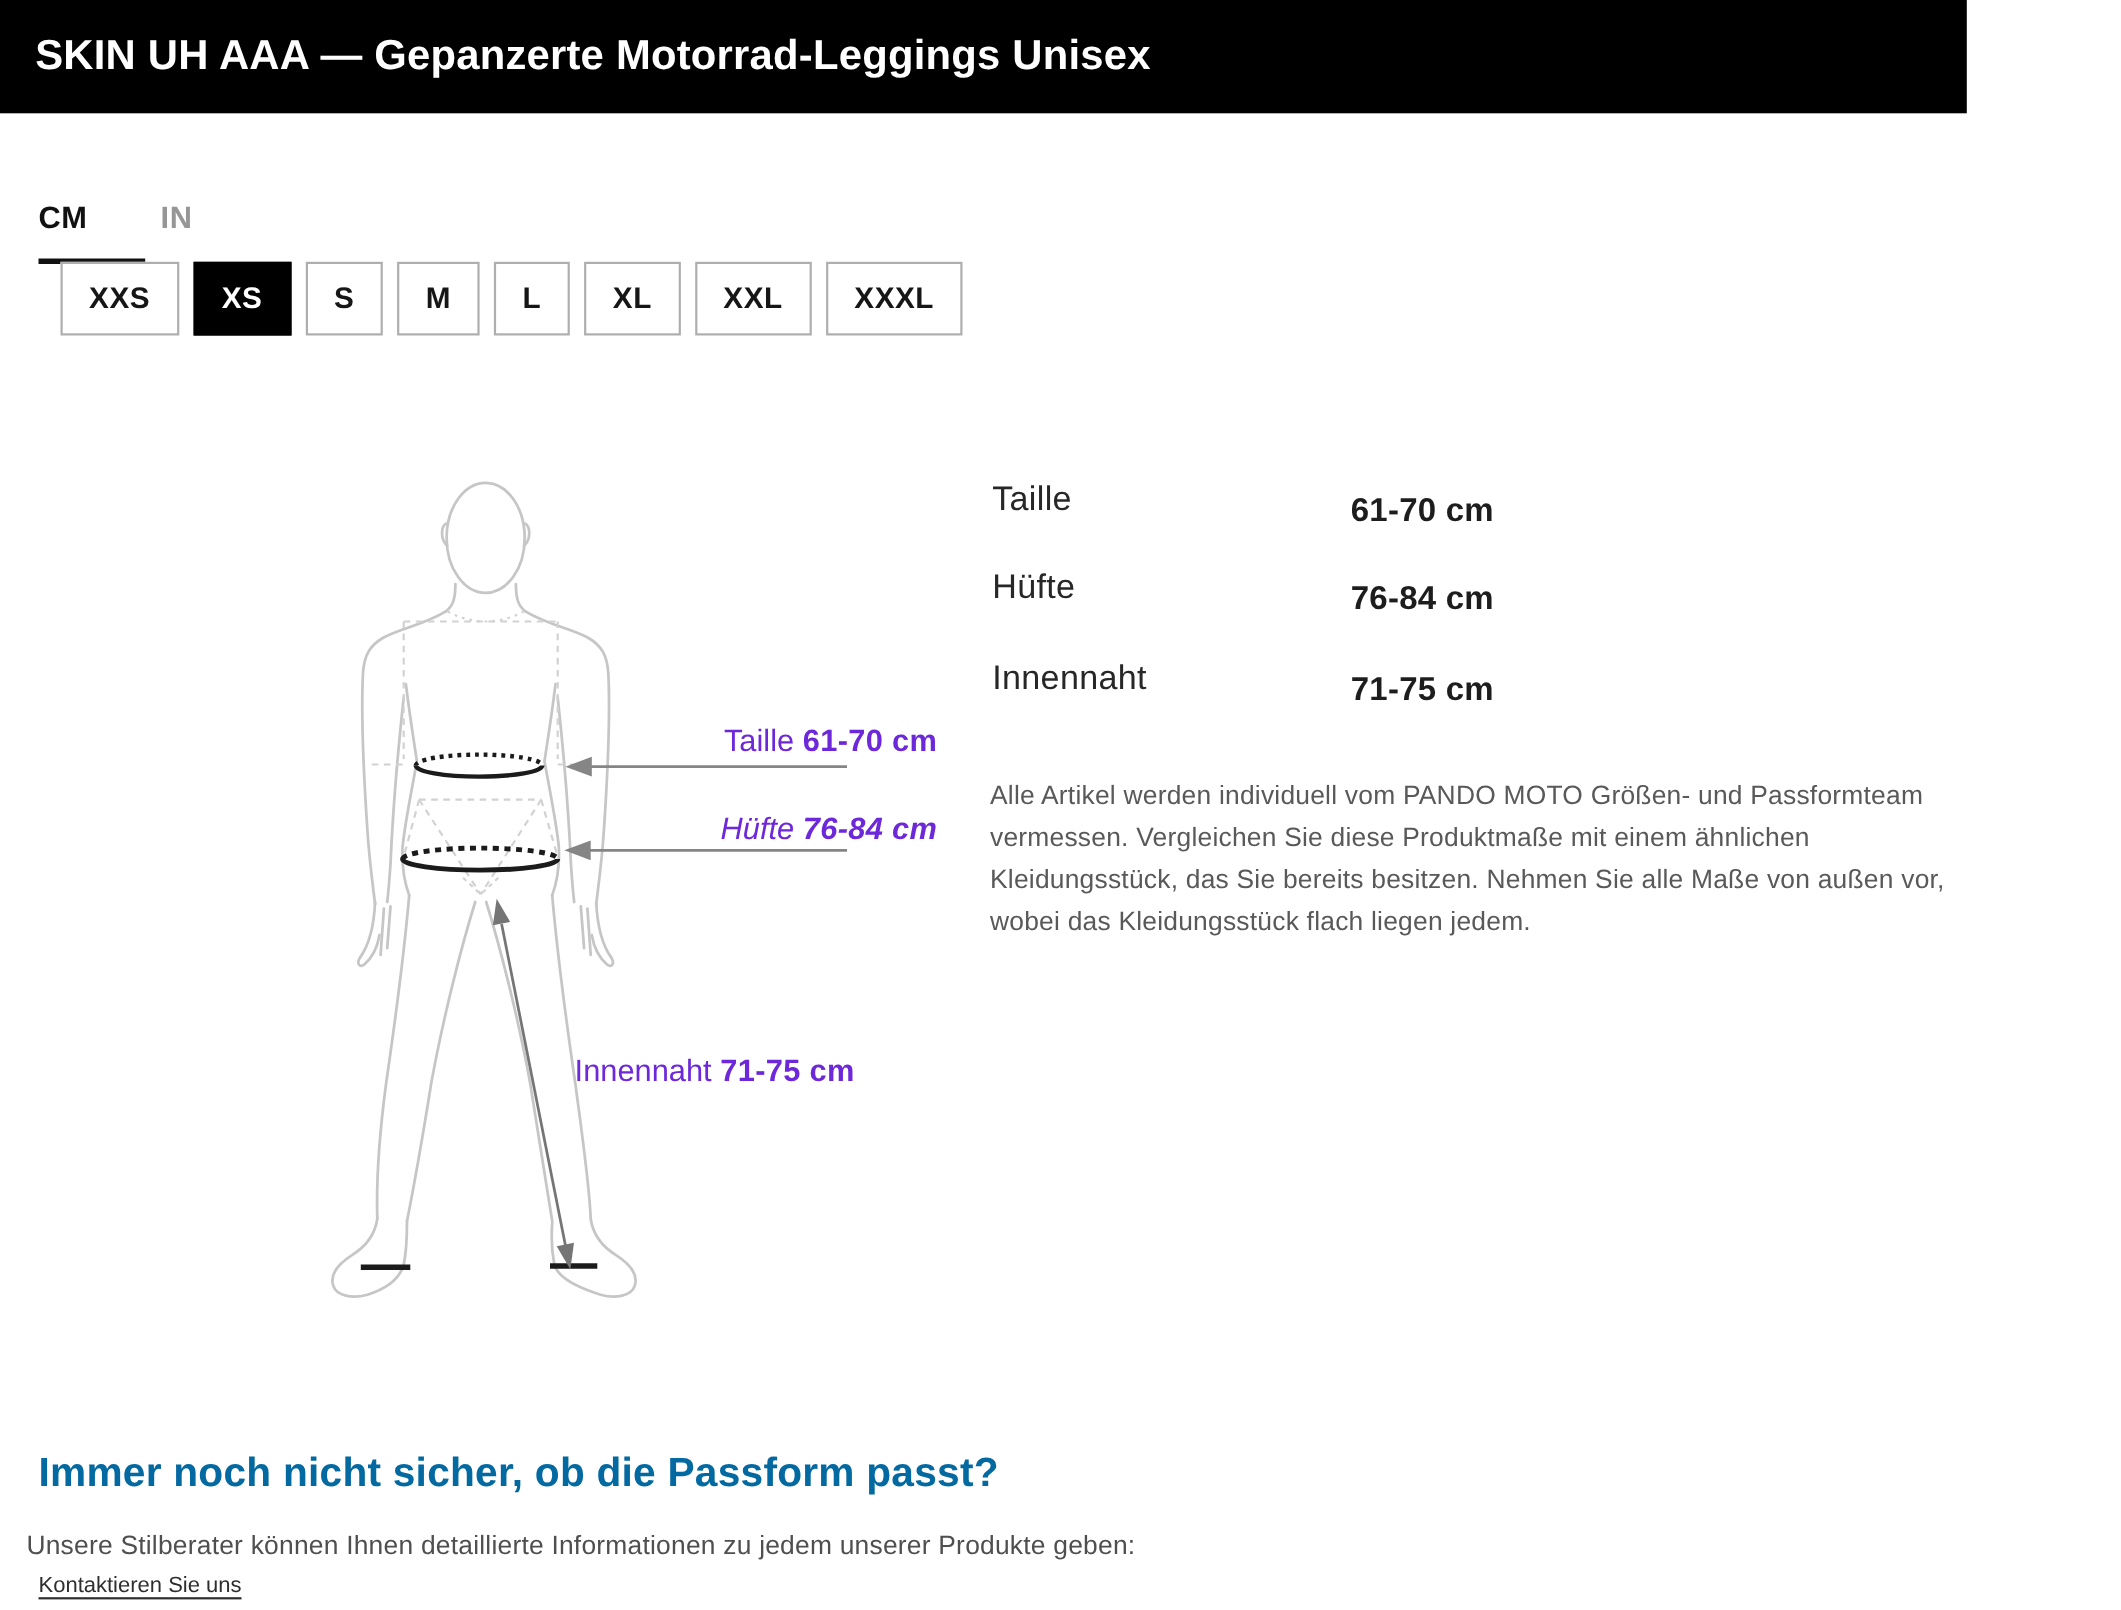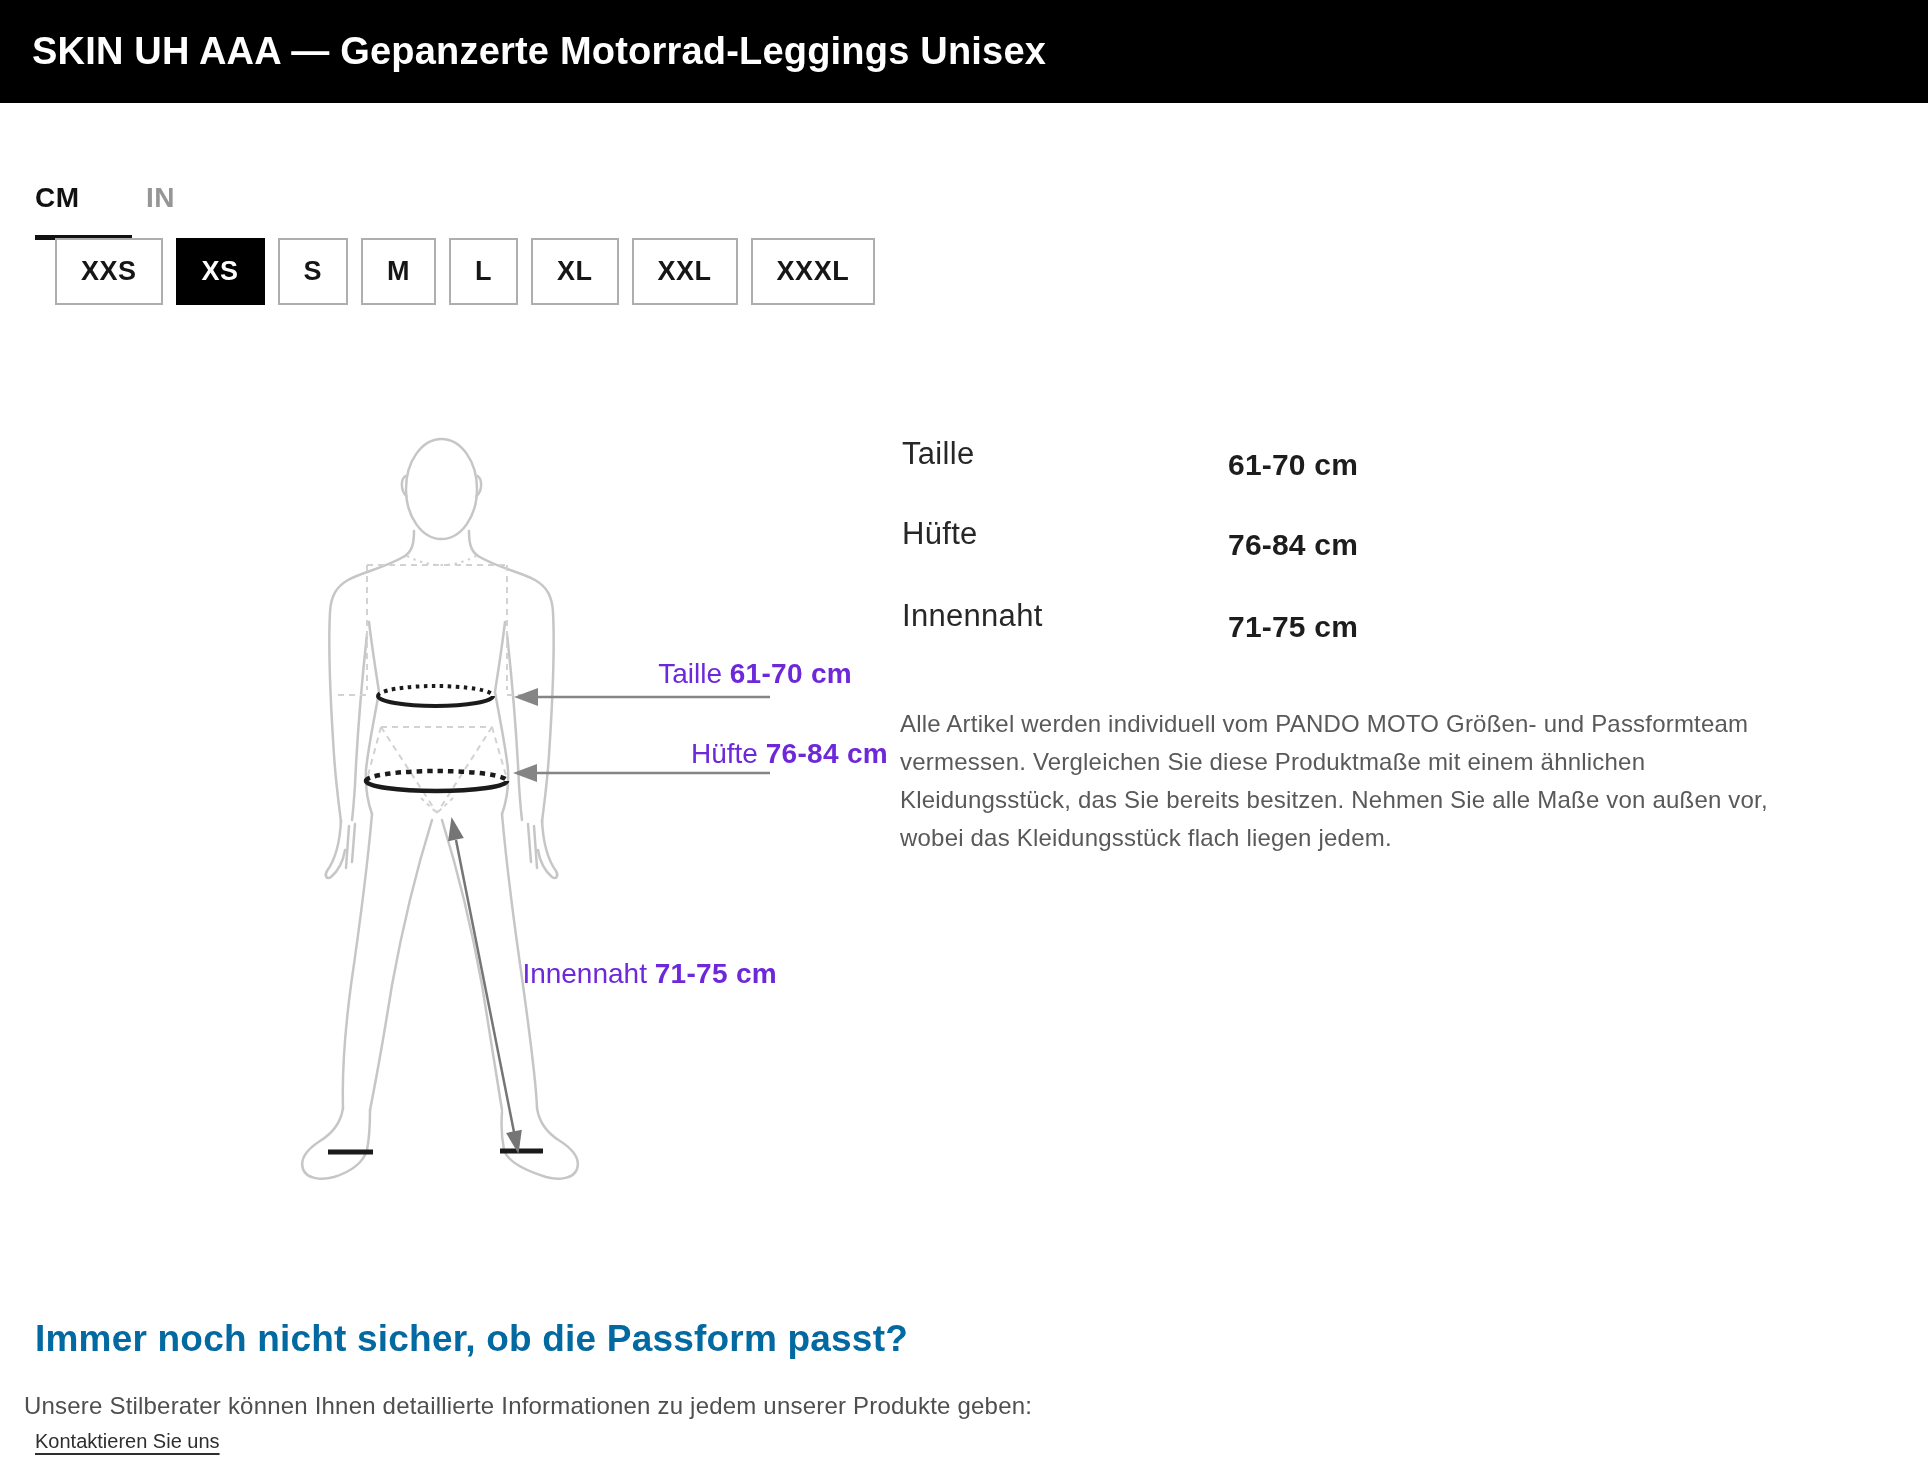--- a/index.html
+++ b/index.html
@@ -3,21 +3,21 @@
 <meta charset="utf-8">
 <style>
   * { margin:0; padding:0; box-sizing:border-box; }
   html,body { background:#fff; }
   body {
     width:1928px; height:1464px; position:relative; overflow:hidden;
     font-family:"Liberation Sans", sans-serif; color:#1a1a1a;
   }
   
   .topbar {
-    position:absolute; left:0; top:0; width:1928px; height:103px;
+    position:absolute; left:0; top:0; width:1788px; height:103px;
     background:#000; display:flex; align-items:center;
   }
   .topbar h1 {
     margin-left:32px; color:#fff; font-size:38px; font-weight:800;
     letter-spacing:0.2px; white-space:nowrap;
   }
   
   .unit-tabs { position:absolute; left:35px; top:150px; display:flex; gap:14px; }
   .unit-tab {
     min-width:49px; font-size:28px; font-weight:700;
@@ -34,21 +34,21 @@
     justify-content:center; cursor:pointer;
   }
   .size-btn.selected { background:#000; border-color:#000; color:#fff; }
   
   .figure-svg { position:absolute; left:280px; top:430px; }
   .diag-label {
     position:absolute; white-space:nowrap; font-size:28px; color:#6d28d9;
   }
   .diag-label b { font-weight:800; letter-spacing:0.3px; }
   .diag-taille { right:1076px; top:658px; }
-  .diag-huefte { right:1040px; top:738px; }
+  .diag-huefte { right:1076px; top:738px;font-style:italic; }
   .diag-innennaht { right:1151px; top:958px; }
   
   .spec-row { position:absolute; left:902px; width:620px; height:46px; }
   .spec-row .lbl {
     position:absolute; left:0; top:0; font-size:31px; font-weight:400;
     color:#272727; letter-spacing:0.3px;
   }
   .spec-row .val {
     position:absolute; left:326px; top:12px; font-size:30px; font-weight:600;
     color:#1d1d1d; letter-spacing:0.2px;

